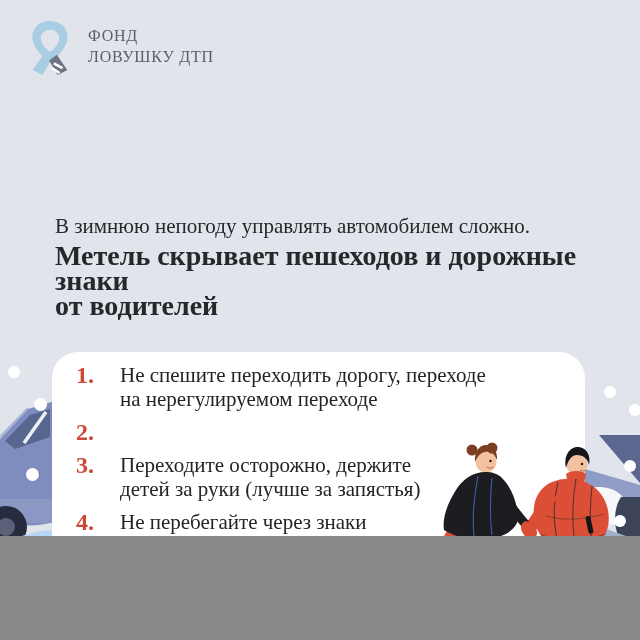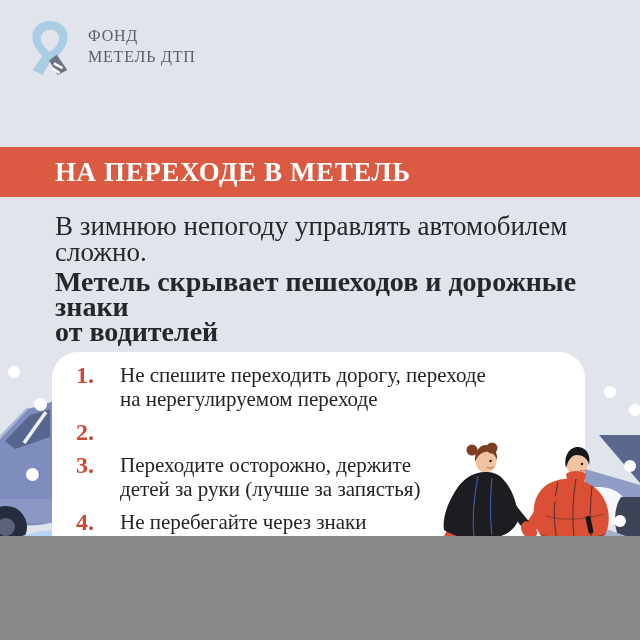--- a/index.html
+++ b/index.html
@@ -12,21 +12,21 @@
   .logo{position:absolute;left:24px;top:18px;display:flex;align-items:flex-start;gap:12px;}
   .logo-text{color:var(--logo-grey,#5B6066);font-size:16px;line-height:21px;letter-spacing:.8px;padding-top:7px;font-weight:500;}
   
   .banner{
     position:absolute;left:0;top:147px;width:640px;height:50px;
     background:var(--banner-red,#DB5A42);display:flex;align-items:center;padding-left:55px;box-sizing:border-box;
   }
   .banner h1{margin:0;color:#fff;font-size:27px;font-weight:bold;letter-spacing:.6px;}
   
   .intro{position:absolute;left:55px;top:213px;width:540px;color:var(--text-dark,#222325);}
-  .intro-regular{font-size:27px;line-height:26px;margin:0 0 4px 0;}
+  .intro-regular{font-size:21px;line-height:26px;margin:0 0 4px 0;}
   .intro-bold{font-size:28px;line-height:25px;font-weight:bold;white-space:pre-line;margin:0;}
   .subheading{position:absolute;left:55px;top:304px;margin:0;font-size:23px;font-weight:bold;letter-spacing:.4px;color:#1E1F21;}
   
   .card{
     position:absolute;left:52px;top:352px;width:533px;height:231px;box-sizing:border-box;
     background:var(--card-white,#fff);border-radius:26px;
     padding:11px 18px 10px 24px;display:flex;flex-direction:column;gap:9px;z-index:6;
   }
   .tip{display:flex;align-items:flex-start;}
   .tip-num{width:44px;flex:0 0 44px;font-size:24px;line-height:24px;font-weight:bold;color:var(--number-red,#CD4936);}
@@ -51,21 +51,21 @@
   <div class="logo">
     <svg width="52" height="58" viewBox="0 0 54 60">
       <path fill="#A9CEE4" fill-rule="evenodd" d="M27,3 C14,3 7,13 9,23 C11,32 19,40 27,46 C35,40 43,32 45,23 C47,13 40,3 27,3 Z M27,12 C33,12 37.5,17 36.5,22.5 C35.5,28 31,32 27,35 C23,32 18.5,28 17.5,22.5 C16.5,17 21,12 27,12 Z"></path>
       <path fill="#A9CEE4" d="M20,38 L9,54 L19,59 L28,44 Z"></path>
       <path fill="#6D7480" d="M34,38 L45,54 L35,59 L26,44 Z"></path>
       <line x1="31" y1="47" x2="40" y2="52" stroke="#fff" stroke-width="2.6"></line>
       <line x1="29" y1="52" x2="37" y2="57" stroke="#fff" stroke-width="2.6"></line>
     </svg>
     <div class="logo-text">
       <div>ФОНД</div>
-      <div>МЕТЕЛЬ ДТП</div>
+      <div>ЛОВУШКУ ДТП</div>
     </div>
   </div>
 
   <svg class="car-left" viewBox="0 0 58 162">
     <path fill="#7E8DBD" d="M0,46 L28,16 L58,7 L58,128 C38,134 14,134 0,128 Z"></path>
     <line x1="0" y1="44" x2="28" y2="15" stroke="#A9B4D6" stroke-width="2"></line>
     <path fill="#57668F" d="M5,48 L30,22 L50,16 L50,44 L15,56 Z"></path>
     <line x1="24" y1="50" x2="46" y2="19" stroke="#EDF0F5" stroke-width="3.5"></line>
     <rect x="27" y="79" width="13" height="4" rx="2" fill="#5E6B95"></rect>
     <rect x="0" y="106" width="58" height="24" fill="#8B98C4"></rect>
@@ -101,23 +101,20 @@
       <div class="tip-text">Переходите осторожно, держите
 детей за руки (лучше за запястья)</div>
     </div>
     <div class="tip">
       <div class="tip-num">4.</div>
       <div class="tip-text">Не перебегайте через знаки
 на мигающий сигнал светофора</div>
     </div>
   </div>
 
-  <div class="banner">
-    <h1>НА ПЕРЕХОДЕ В МЕТЕЛЬ</h1>
-  </div>
 
   <div class="intro">
     <p class="intro-regular">В зимнюю непогоду управлять автомобилем сложно.</p>
     <p class="intro-bold">Метель скрывает пешеходов и дорожные знаки
 от водителей</p>
   </div>
 
   <svg class="pedestrians" viewBox="0 0 230 196">
 
     <ellipse cx="52" cy="175" rx="42" ry="9" fill="#4D68C8"></ellipse>

